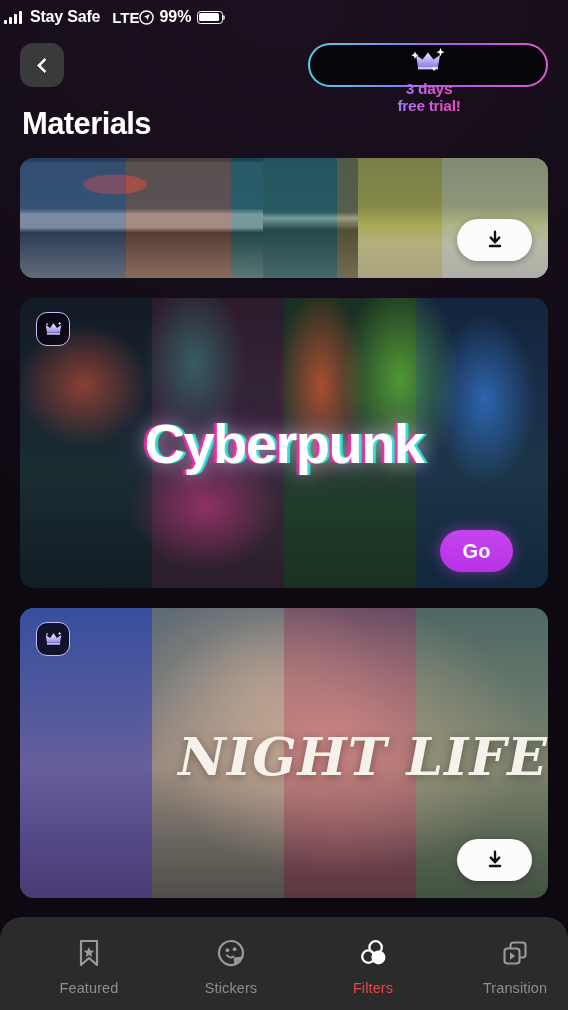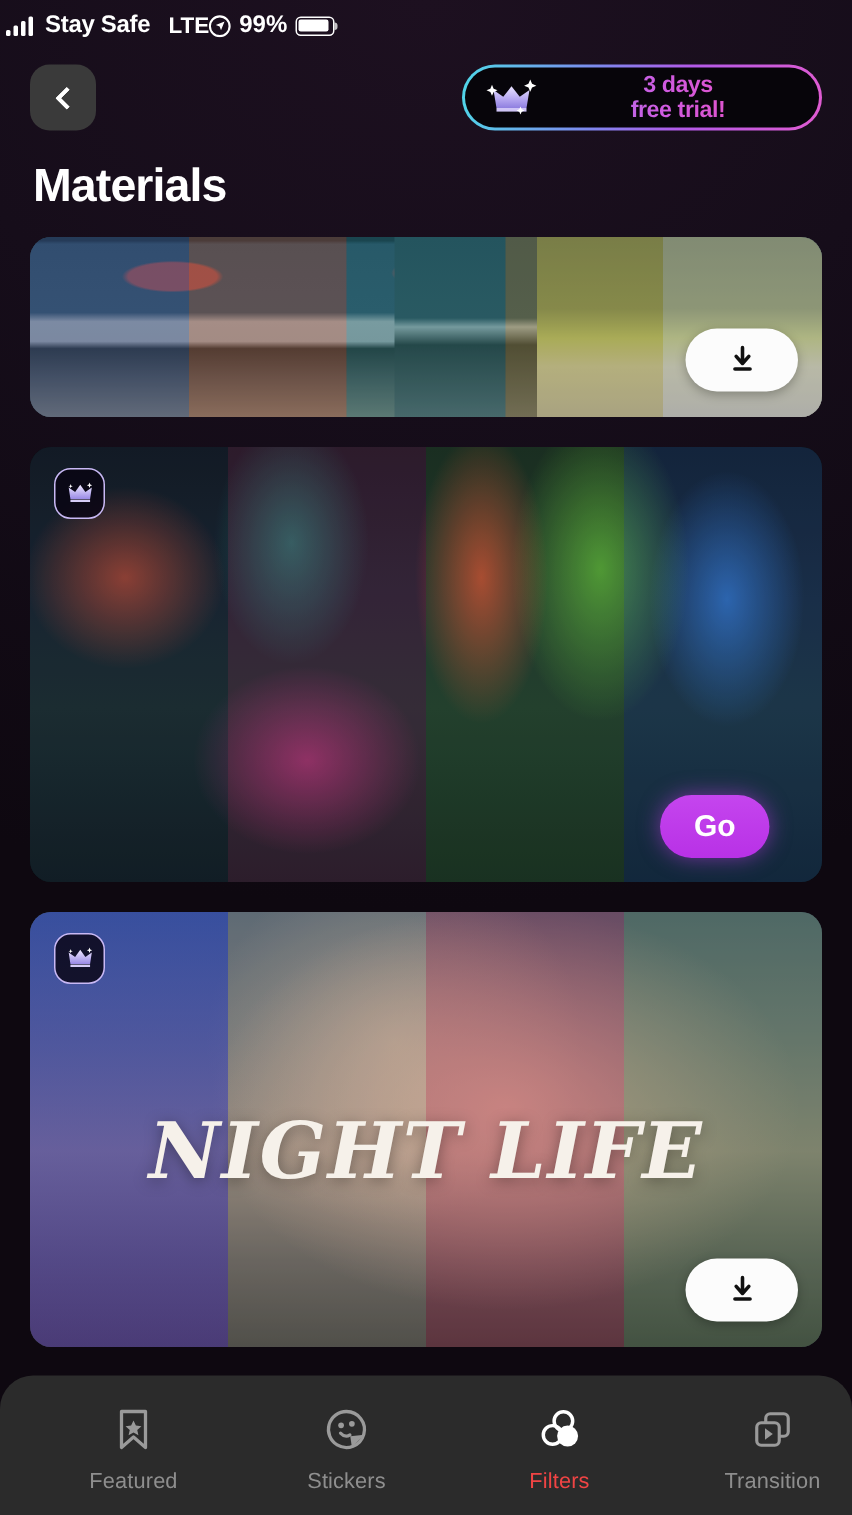--- a/index.html
+++ b/index.html
@@ -58,21 +58,21 @@
           transform:rotate(45deg); margin-left:4px; border-radius:1px; }
 
   .trial-banner {
     margin-left:auto; position:relative;
     width:240px; height:44px; border-radius:22px;
     padding:2px; cursor:pointer;
     background:linear-gradient(100deg,#4fd8e8 0%,#7f86ee 38%,#b35ae8 62%,#e05bd0 100%);
   }
   .trial-inner {
     width:100%; height:100%; border-radius:20px; background:#07050a;
-    display:flex; align-items:center; gap:6px; padding:0 10px 0 12px;
+    display:flex; align-items:center; gap:6px; padding:0 10px 0 12px;flex-direction:column;
   }
   .crown-sparkle { width:40px; height:30px; flex:0 0 auto; position:relative;}
   .trial-text { flex:1; text-align:center; line-height:1.0; }
   .trial-text div {
     font-size:15.5px; font-weight:bold; letter-spacing:-0.3px;
     background:linear-gradient(95deg,#a07cf0 0%,#d05ae0 45%,#ef4fb8 100%);
     -webkit-background-clip:text; background-clip:text; color:transparent;
   }
   .trial-text div:last-child { margin-top:1px; }
 
@@ -122,26 +122,25 @@
     font-size:56px; font-weight:bold; color:#ffffff;
     letter-spacing:-1.5px;
     text-shadow:
       -3px 0 1px rgba(255,40,170,.85),
        3px 0 1px rgba(40,250,230,.85),
        0 0 18px rgba(255,255,255,.55),
        0 0 34px rgba(190,80,255,.45);
   }
   .night-title {
     position:absolute; left:0; right:0; top:51%; transform:translateY(-50%);
-    z-index:3; text-align:center;
+    z-index:3; text-align:right;
     font-family:"DejaVu Serif", serif;
     font-size:52px; font-style:italic; font-weight:bold;
     color:#f6f1ea; letter-spacing:1px;
     text-shadow:0 2px 10px rgba(0,0,0,.35);
-    margin-top:12px;
   }
 
   
   .truck-img { position:absolute; inset:0;
     background:
       linear-gradient(180deg, rgba(0,0,0,.35) 0 2%, rgba(0,0,0,0) 4%),
       radial-gradient(40% 55% at 18% 22%, rgba(210,70,60,.55) 0 14%, rgba(0,0,0,0) 16%),
       radial-gradient(40% 55% at 52% 20%, rgba(210,70,60,.55) 0 14%, rgba(0,0,0,0) 16%),
       linear-gradient(180deg,#2f4557 0%,#33495b 42%,#8f9399 47%,#8d9096 58%,#2a2e30 62%,#46484a 78%,#6d6a64 100%),
       linear-gradient(90deg,#2d4354 0%,#2d4354 55%,#50604f 70%,#7d8a52 85%,#93958c 100%);
@@ -284,20 +283,21 @@
             <stop offset="0%" stop-color="#efe9ff"></stop>
               <stop offset="100%" stop-color="#9a8ae6"></stop>
           </linearGradient>
         </defs>
         <path d="M4 16 L2.4 5.5 L8.3 9.6 L13 3 L17.7 9.6 L23.6 5.5 L22 16 Z" fill="url(#cg2)"></path>
         <rect x="4" y="16.6" width="18" height="2.2" fill="#d6cdf7"></rect>
         <path d="M21.5 1 l.7 1.8 l1.8 .7 l-1.8 .7 l-.7 1.8 l-.7-1.8 l-1.8-.7 l1.8-.7 Z" fill="#fff"></path>
         <path d="M4.2 2.4 l.55 1.4 l1.4 .55 l-1.4 .55 l-.55 1.4 l-.55-1.4 l-1.4-.55 l1.4-.55 Z" fill="#fff"></path>
       </svg>
     </div>
+    <div class="cyber-title">Cyberpunk</div>
     <div class="go-btn">Go</div>
   </div>
 
   <div class="card card3">
     <div class="girl-img"></div>
     <div class="ov">
       <div style="background:linear-gradient(180deg,rgba(40,70,200,.55),rgba(90,60,180,.5))"></div>
       <div style="background:rgba(200,190,170,.16)"></div>
       <div style="background:rgba(190,40,80,.26)"></div>
       <div style="background:rgba(90,140,90,.30)"></div>

